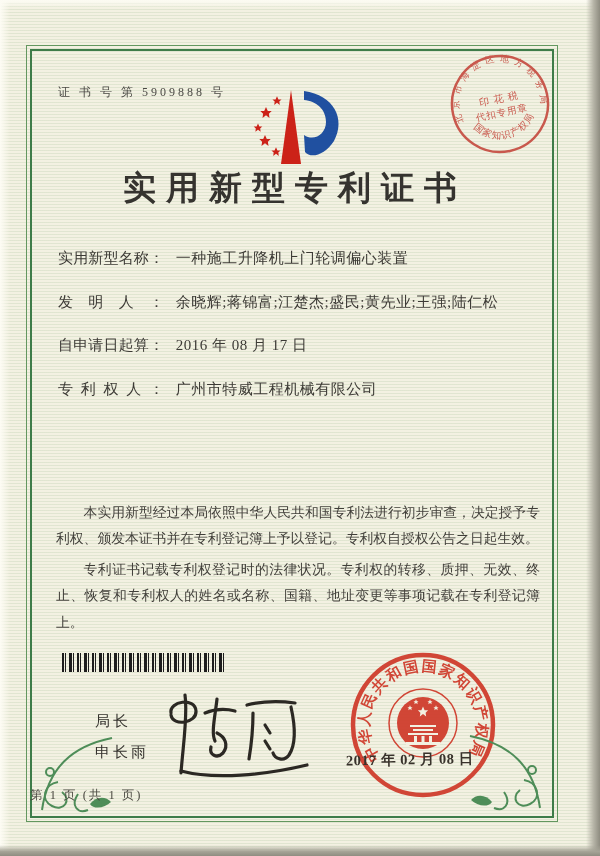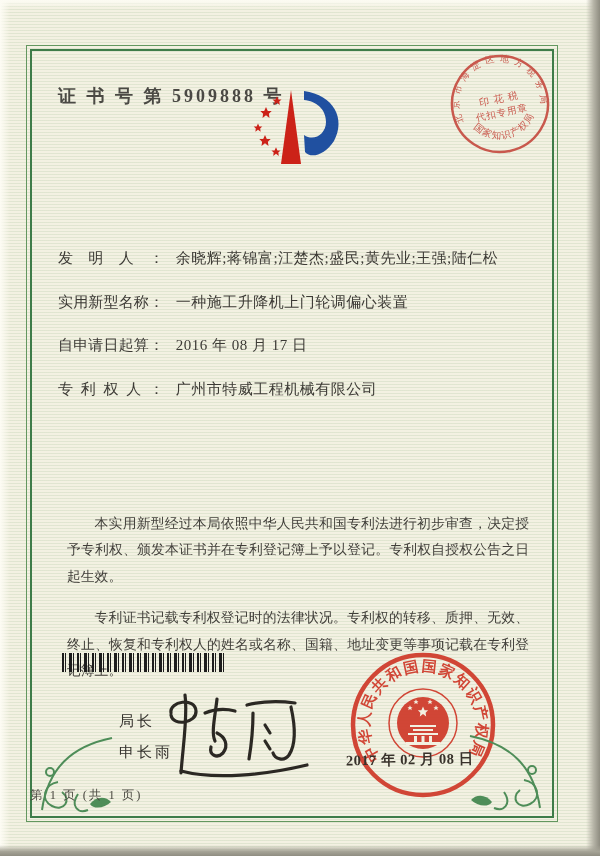--- a/index.html
+++ b/index.html
@@ -17,44 +17,44 @@
   }
   .edge-left{position:absolute;left:0;top:0;width:10px;height:100%;background:linear-gradient(90deg,#fdfcf4,rgba(253,252,244,0));}
   .edge-top{position:absolute;left:0;top:0;width:100%;height:8px;background:linear-gradient(180deg,#fdfcf4,rgba(253,252,244,0));}
   .edge-right{position:absolute;right:0;top:0;width:14px;height:100%;background:linear-gradient(90deg,rgba(216,214,202,0),#b5b3a6 55%,#8e8c80);}
   .edge-bottom{position:absolute;left:0;bottom:0;width:100%;height:11px;background:linear-gradient(180deg,rgba(216,214,202,0),#a5a396 60%,#8f8d81);}
   .frame{
     position:absolute;left:30px;top:49px;width:520px;height:765px;
     border:2px solid #3e7c49;
     outline:1px solid #63975f;outline-offset:3px;
   }
-  .cert-no{position:absolute;left:58px;top:84px;font-size:18px;letter-spacing:3px;color:#4a4944;font-weight:bold;}
+  .cert-no{position:absolute;left:58px;top:84px;font-size:12px;letter-spacing:3px;color:#4a4944;}
   .logo{position:absolute;left:250px;top:88px;width:96px;height:78px;}
   .title{
     position:absolute;left:30px;top:166px;width:520px;text-align:center;
     font-size:33px;font-weight:700;letter-spacing:10px;text-indent:10px;color:#35332f;
   }
   .fields{position:absolute;left:58px;top:248px;width:470px;}
   .frow{height:43.5px;font-size:15px;line-height:21px;color:#3c3a35;}
   .flabel{display:inline-block;width:106px;text-align:justify;text-align-last:justify;vertical-align:top;}
   .fvalue{margin-left:8px;letter-spacing:0.5px;}
   .paras{
     position:absolute;left:52px;top:496px;width:492px;
     font-size:13.8px;line-height:26.4px;text-align:justify;color:#413f3a;
   }
-  .paras p{margin:15px;text-indent:2em;}
+  .paras p{margin:4px;text-indent:2em;}
   .barcode{
     position:absolute;left:62px;top:653px;width:163px;height:19px;
     background:repeating-linear-gradient(90deg,
       #1d1d1d 0 2px,rgba(0,0,0,0) 2px 3px,
       #1d1d1d 3px 4px,rgba(0,0,0,0) 4px 7px,
       #1d1d1d 7px 10px,rgba(0,0,0,0) 10px 11px,
       #1d1d1d 11px 12px,rgba(0,0,0,0) 12px 15px);
   }
-  .signer{position:absolute;left:95px;top:706px;font-size:15px;letter-spacing:3px;line-height:31px;color:#33312c;margin-left:24px;}
+  .signer{position:absolute;left:95px;top:706px;font-size:15px;letter-spacing:3px;line-height:31px;color:#33312c;}
   .signature{position:absolute;left:155px;top:683px;width:165px;height:102px;}
   .office-seal{position:absolute;left:348px;top:650px;width:150px;height:150px;opacity:0.93;}
   .issue-date{
     position:absolute;left:346px;top:750px;width:160px;
     font-size:14.5px;font-weight:600;letter-spacing:0.5px;color:#38322b;
     transform:rotate(-1deg);
   }
   .tax-stamp{position:absolute;left:448px;top:52px;width:104px;height:104px;transform:rotate(-12deg);opacity:0.88;}
   .orn{position:absolute;width:82px;height:84px;}
   .orn-left{left:32px;top:732px;}
@@ -101,29 +101,30 @@
     <text font-size="9" fill="#c4453a">
       <textPath href="#arcTop" startOffset="4" textLength="150">北京市海淀区地方税务局</textPath>
     </text>
     <text x="52" y="50" text-anchor="middle" font-size="10" letter-spacing="1" fill="#c4453a">印 花 税</text>
     <text x="52" y="64" text-anchor="middle" font-size="9.5" letter-spacing="1" fill="#c4453a">代扣专用章</text>
     <text font-size="9.5" fill="#c4453a">
       <textPath href="#arcBottom" startOffset="2" textLength="72">国家知识产权局</textPath>
     </text>
   </svg>
 
+  <div class="title">实用新型专利证书</div>
 
   <div class="fields">
+    <div class="frow">
+      <span class="flabel">实用新型名称：</span>
+      <span class="fvalue">一种施工升降机上门轮调偏心装置</span>
+    </div>
     <div class="frow">
       <span class="flabel">发明人：</span>
       <span class="fvalue">余晓辉;蒋锦富;江楚杰;盛民;黄先业;王强;陆仁松</span>
-    </div>
-    <div class="frow">
-      <span class="flabel">实用新型名称：</span>
-      <span class="fvalue">一种施工升降机上门轮调偏心装置</span>
     </div>
     <div class="frow">
       <span class="flabel">自申请日起算：</span>
       <span class="fvalue">2016 年 08 月 17 日</span>
     </div>
     <div class="frow">
       <span class="flabel">专利权人：</span>
       <span class="fvalue">广州市特威工程机械有限公司</span>
     </div>
   </div>

